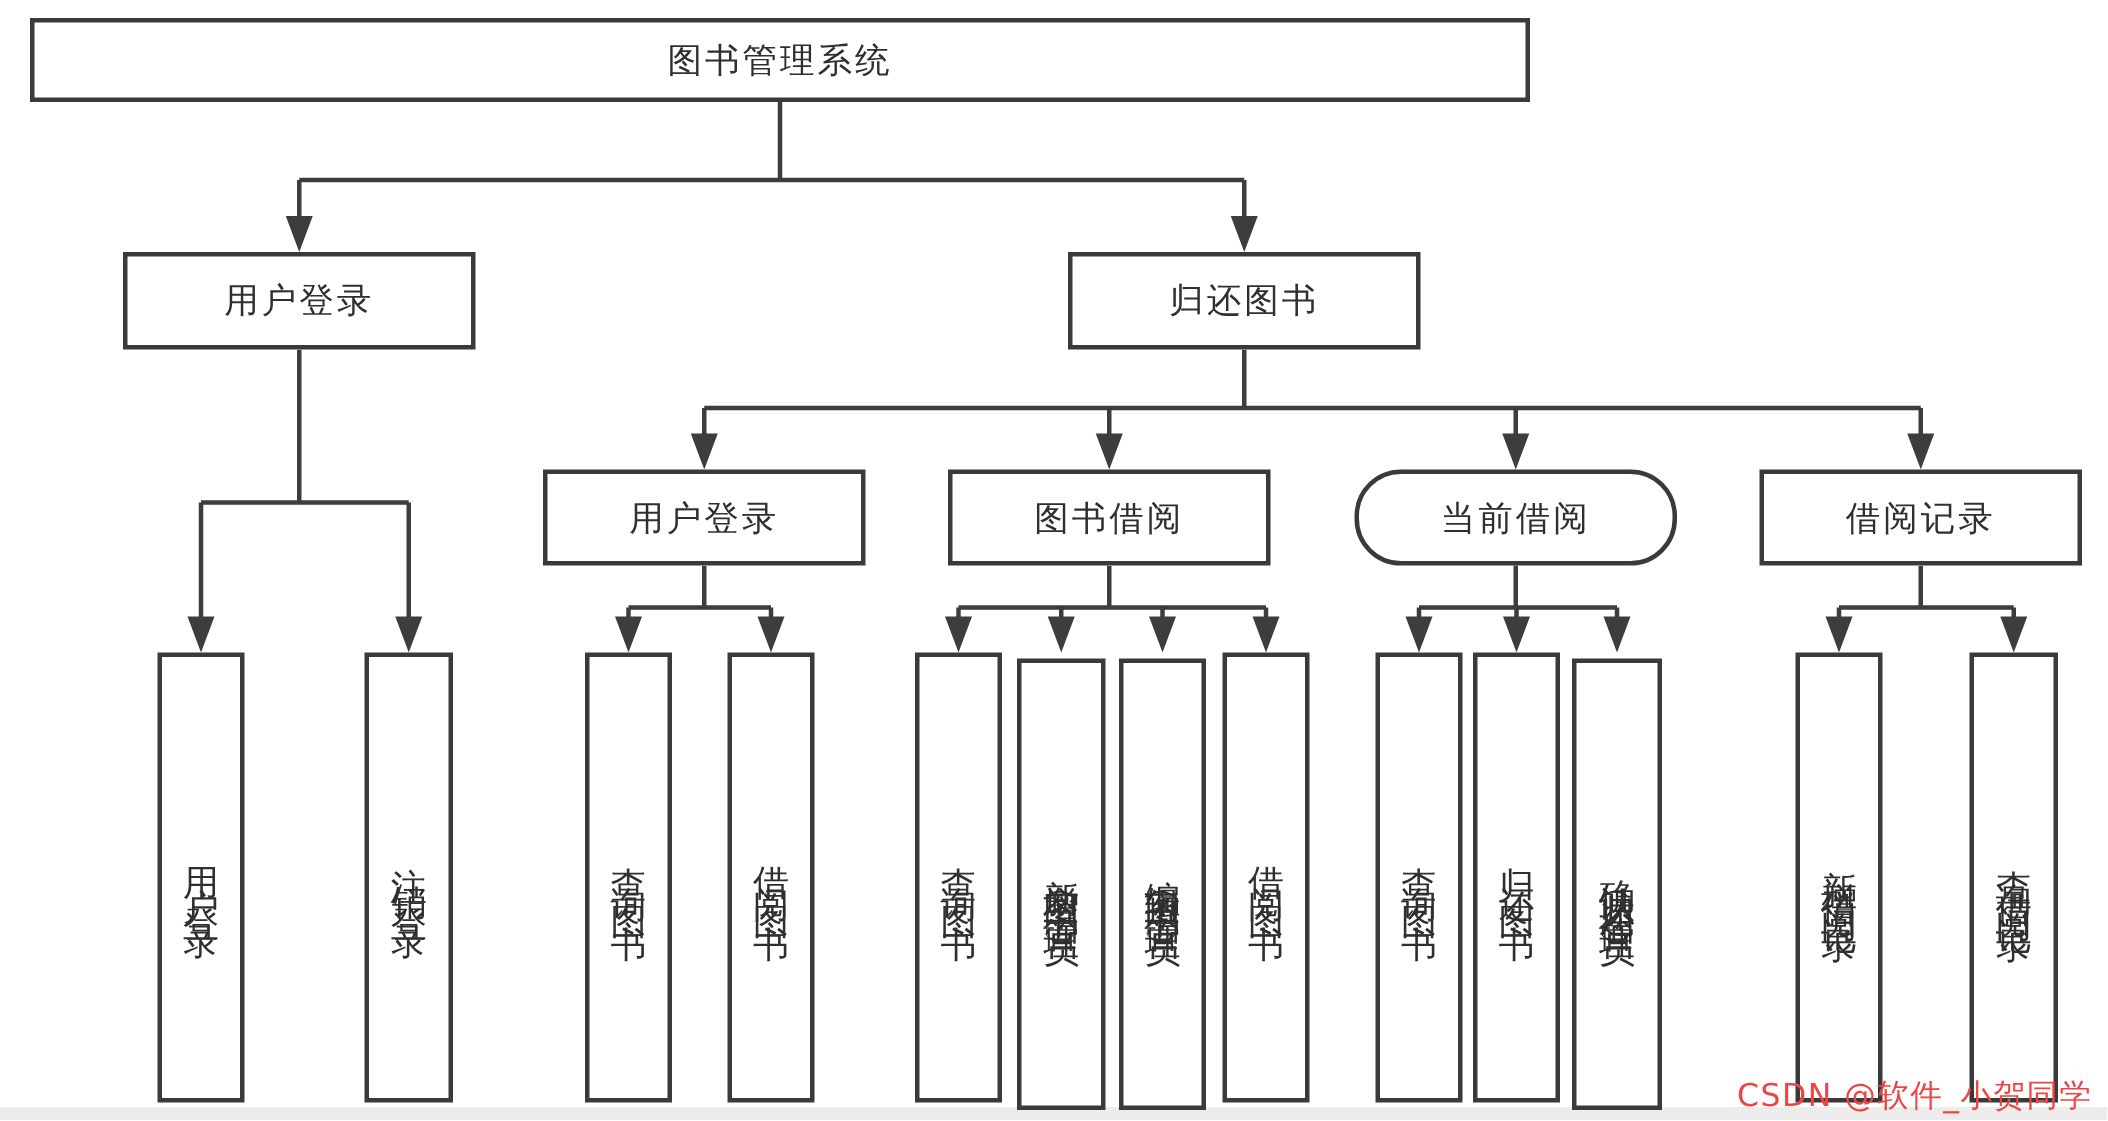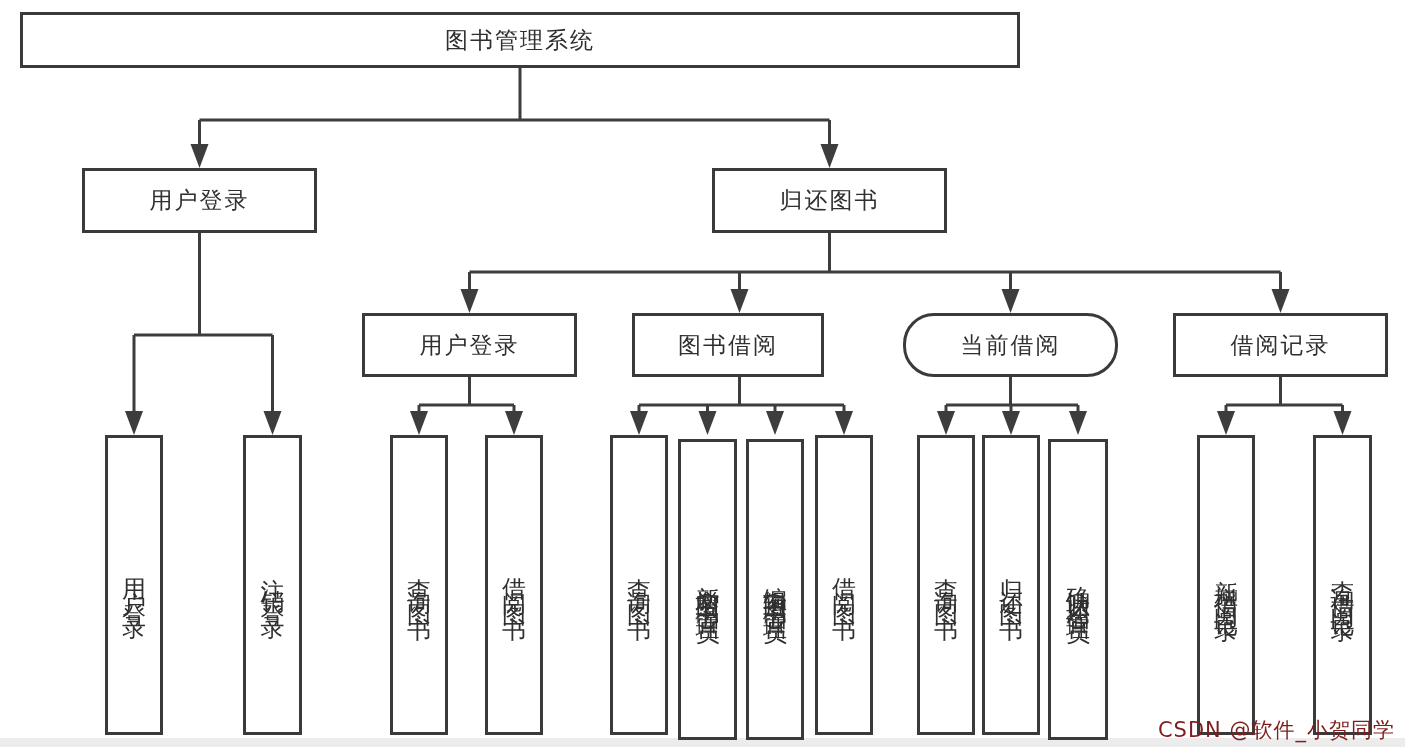--- a/index.html
+++ b/index.html
@@ -17,21 +17,21 @@
   .h-node { font-size:23px; letter-spacing:2px; white-space:nowrap; }
   .v-node {
     writing-mode:vertical-rl; text-orientation:mixed;
     font-size:24px; line-height:1; white-space:nowrap;
   }
   .v-short  { letter-spacing:13px; }
   .v-medium { letter-spacing:8px; }
   .v-long   { letter-spacing:5px; }
   .watermark {
     position:absolute; right:10px; bottom:3px; z-index:3;
-    color:#7f1d1d; font-size:21px; letter-spacing:1px; white-space:nowrap;
+    color:#ef4444; font-size:21px; letter-spacing:1px; white-space:nowrap;
   }
 </style>
 </head>
 <body>
 
 <div class="canvas">
 
   <div class="bottom-strip"></div>
 
   <svg class="connectors" width="1405" height="747" viewBox="0 0 1405 747">
@@ -99,21 +99,21 @@
       <polygon points="1333.5,411 1351.5,411 1342.5,435"></polygon>
     </g>
   </svg>
 
   <div class="node h-node" style="left:20px; top:12px; width:1000px; height:56px;">图书管理系统</div>
 
   <div class="node h-node" style="left:82px; top:168px; width:235px; height:65px;">用户登录</div>
   <div class="node h-node" style="left:712px; top:168px; width:235px; height:65px;">归还图书</div>
 
   <div class="node h-node" style="left:362px; top:313px; width:215px; height:64px;">用户登录</div>
-  <div class="node h-node" style="left:632px; top:313px; width:192px; height:64px;">图书借阅</div>
+  <div class="node h-node" style="left:632px; top:313px; width:215px; height:64px;">图书借阅</div>
   <div class="node h-node" style="left:903px; top:313px; width:215px; height:64px;border-radius:31px;">当前借阅</div>
   <div class="node h-node" style="left:1173px; top:313px; width:215px; height:64px;">借阅记录</div>
 
   <div class="node v-node v-short" style="left:105px; top:435px; width:58px; height:300px;">用户登录</div>
   <div class="node v-node v-short" style="left:243px; top:435px; width:59px; height:300px;">注销登录</div>
 
   <div class="node v-node v-short" style="left:390px; top:435px; width:58px; height:300px;">查询图书</div>
   <div class="node v-node v-short" style="left:485px; top:435px; width:58px; height:300px;">借阅图书</div>
 
   <div class="node v-node v-short" style="left:610px; top:435px; width:58px; height:300px;">查询图书</div>

